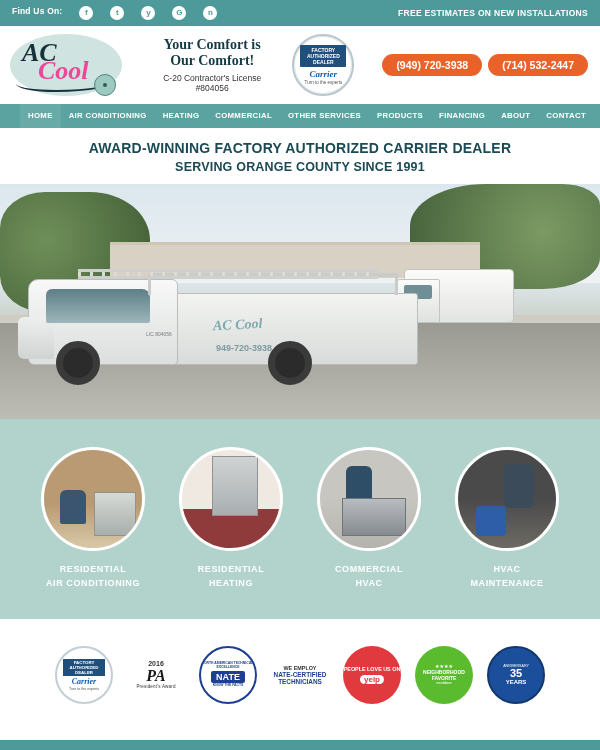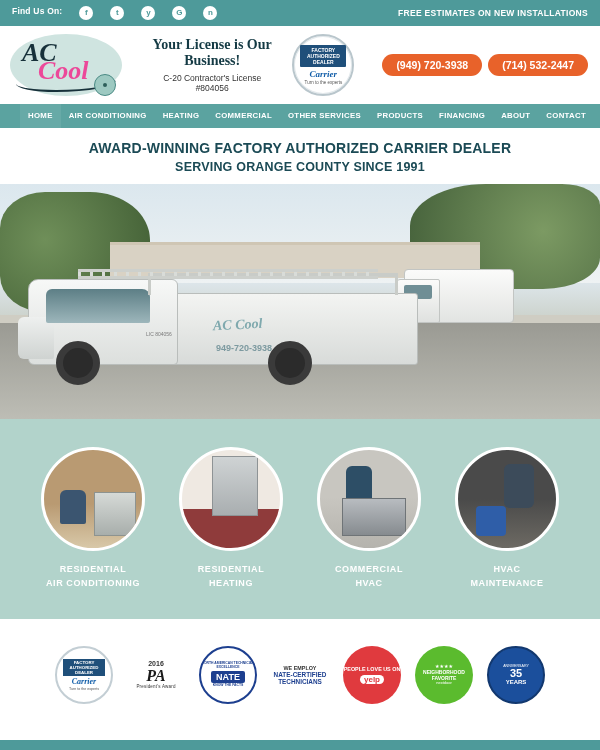--- a/index.html
+++ b/index.html
@@ -337,21 +337,21 @@
   <div class="header">
     <div class="logo-wrap">
       <div class="logo-oval"></div>
       <div class="logo-ac">AC</div>
       <div class="logo-cool">Cool</div>
       <div class="logo-swoosh"></div>
       <div class="logo-fan"></div>
     </div>
 
     <div class="header-center">
-      <div class="tagline">Your License is Our Business!</div>
+      <div class="tagline">Your Comfort is Our Comfort!</div>
       <div class="license">C-20 Contractor's License #804056</div>
     </div>
 
     <div class="badge-carrier">
       <div class="badge-top">FACTORY AUTHORIZED DEALER</div>
       <div class="badge-carrier-name">Carrier</div>
       <div class="badge-sub">Turn to the experts</div>
     </div>
 
     <div class="phones">

